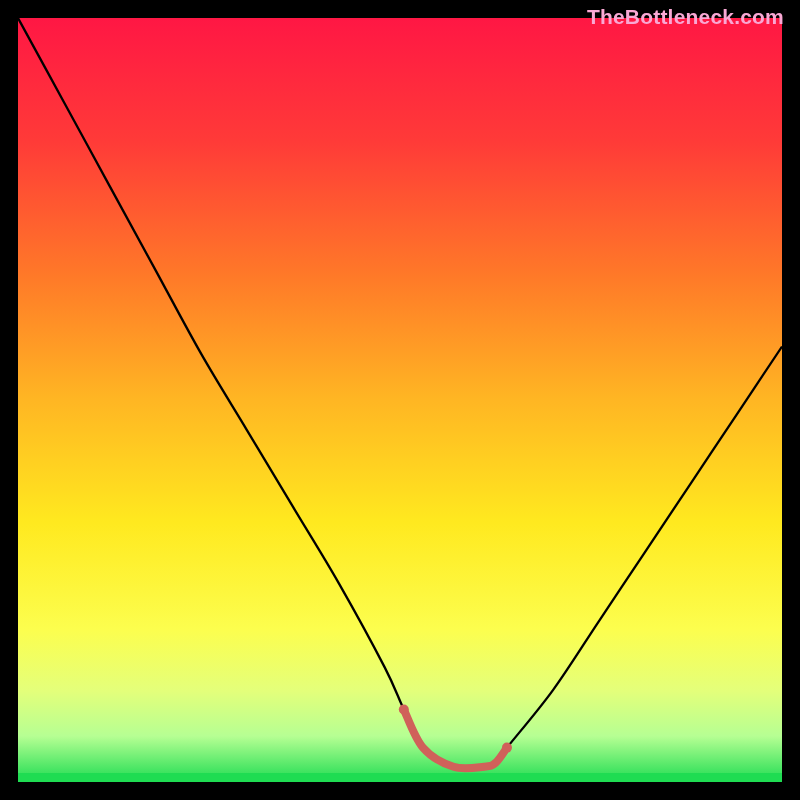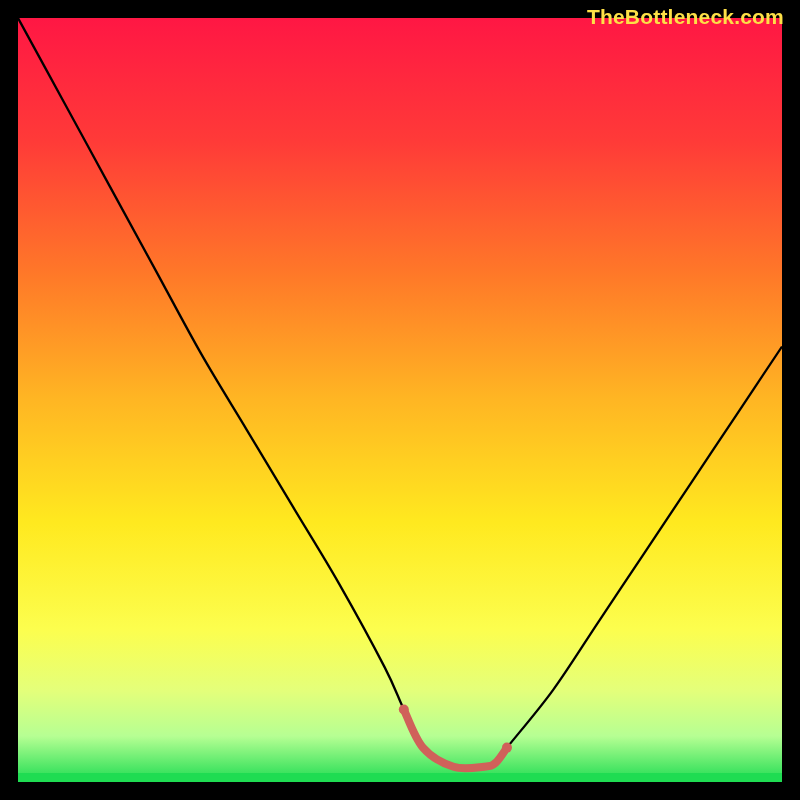--- a/index.html
+++ b/index.html
@@ -29,21 +29,21 @@
     position: absolute;
     left: 0;
     top: 0;
     width: 764px;
     height: 764px;
   }
   .watermark {
     position: absolute;
     top: 5px;
     right: 16px;
-    color: #fde047;
+    color: #f9a8d4;
     font-size: 21px;
     font-weight: 600;
     letter-spacing: 0.2px;
     user-select: none;
   }
 </style>
 </head>
 <body>
 
 <div class="stage">

